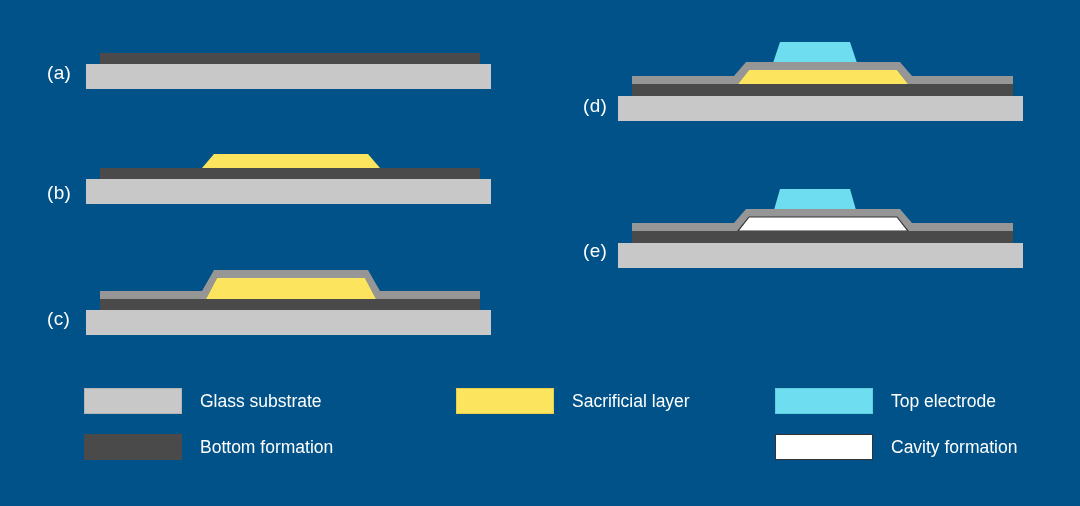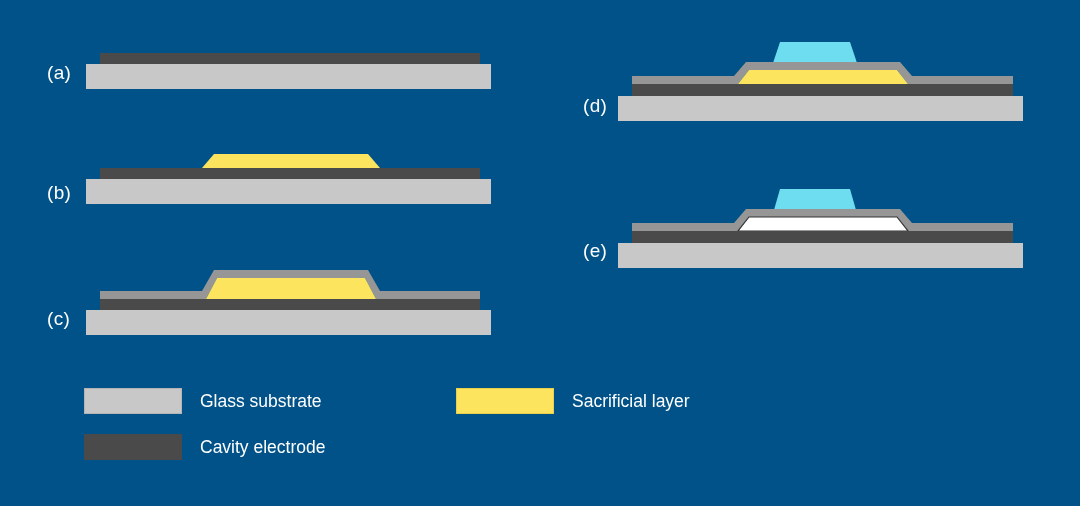--- a/index.html
+++ b/index.html
@@ -117,29 +117,37 @@
 
   <div class="legend">
 
     <div class="legend-col c1">
       <div class="legend-row">
         <div class="legend-swatch" style="background:#c8c8c8; border:1px solid #b4b4b4;"></div>
         <div class="legend-text">Glass substrate</div>
       </div>
       <div class="legend-row">
         <div class="legend-swatch" style="background:#4a4a4a; border:1px solid #4a4a4a;"></div>
-        <div class="legend-text">Cavity electrode</div>
+        <div class="legend-text">Bottom formation</div>
       </div>
     </div>
 
     <div class="legend-col c2">
       <div class="legend-row">
         <div class="legend-swatch" style="background:#fce45e; border:1px solid #e8cf4e;"></div>
         <div class="legend-text">Sacrificial layer</div>
       </div>
     </div>
 
     <div class="legend-col c3">
+      <div class="legend-row">
+        <div class="legend-swatch" style="background:#6eddf0; border:1px solid #5fcfe2;"></div>
+        <div class="legend-text">Top electrode</div>
+      </div>
+      <div class="legend-row">
+        <div class="legend-swatch" style="background:#ffffff; border:1.5px solid #333333;"></div>
+        <div class="legend-text">Cavity formation</div>
+      </div>
     </div>
 
   </div>
 
 </div>
 
 </body></html>

